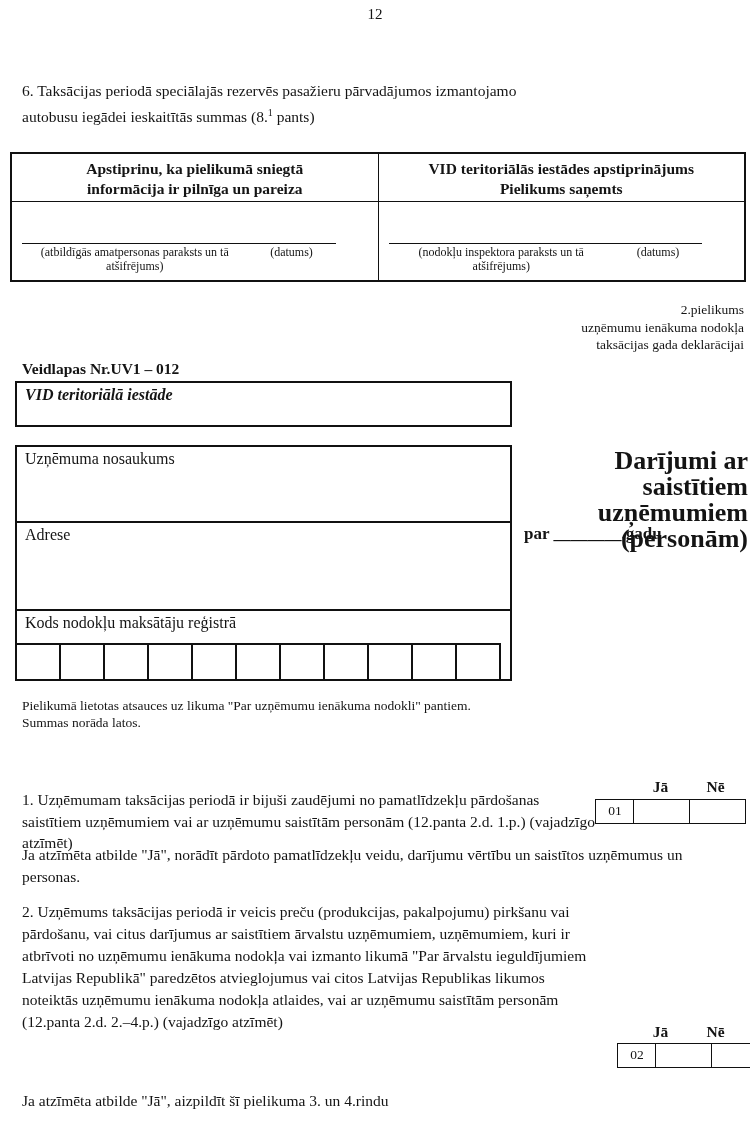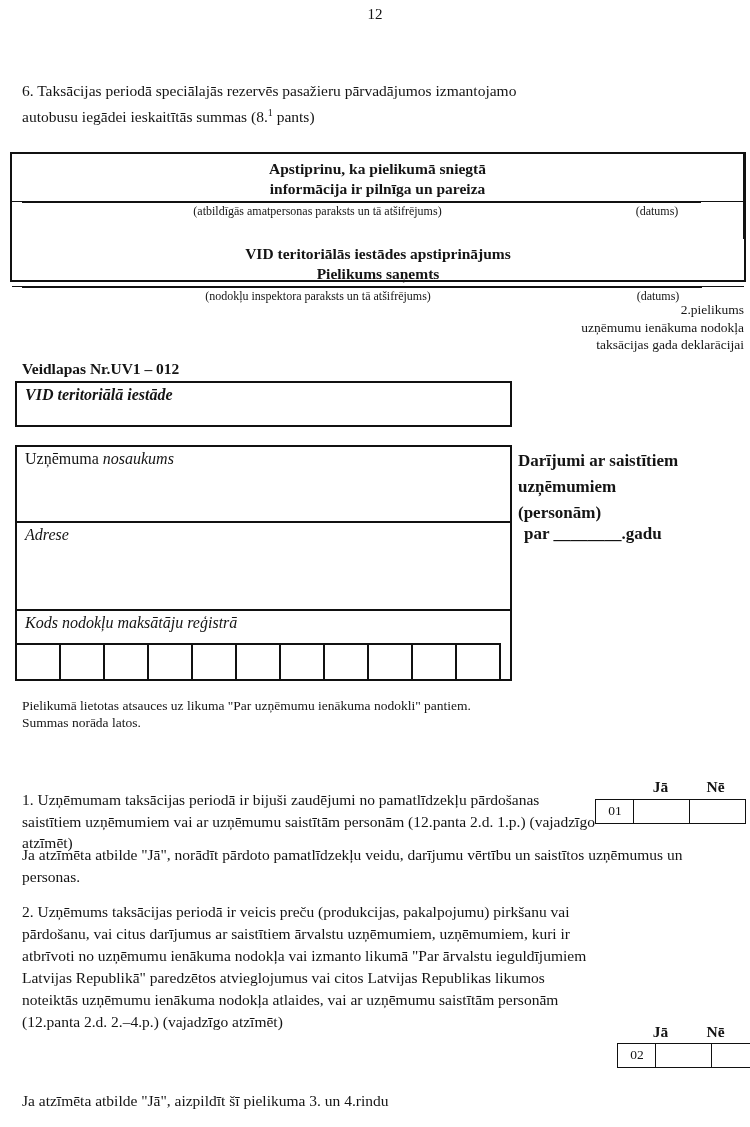--- a/index.html
+++ b/index.html
@@ -12,50 +12,50 @@
   .item6-text { left: 22px; top: 80px; width: 524px; font-size: 15.5px; line-height: 22px; }
   .item6-text sup { font-size: 10px; }
 
   .cellrow { display: flex; }
   .cell { height: 23px; border: 1.6px solid #111; margin-left: -1.6px; background: #fff; }
   .cell:first-child { margin-left: 0; }
   .cell.code { width: 38px; text-align: center; font-size: 13.5px; line-height: 21px; }
   .w114 { width: 114px; } .w53 { width: 53px; } .w55 { width: 55px; }
   .item6-box { left: 540px; top: 102px; }
 
-  .sig-table { left: 10px; top: 152px; width: 732px; height: 126px; border: 2px solid #111; display: flex; flex-direction: column; }
+  .sig-table { left: 10px; top: 152px; width: 732px; height: 126px; border: 2px solid #111; display: flex; }
   .sig-col { flex: 1; display: flex; flex-direction: column; }
   .sig-col.left { border-right: 1.8px solid #111; }
   .sig-header { height: 48px; border-bottom: 1.6px solid #111; text-align: center; font-weight: bold; font-size: 15.5px; line-height: 20px; padding-top: 5px; box-sizing: border-box; }
   .sig-body { flex: 1; display: flex; gap: 0; padding: 0 42px 4px 10px; }
   .sig-field { display: flex; flex-direction: column; justify-content: flex-end; }
   .sig-field.grow { flex: 1; }
   .sig-field.date { width: 88px; }
   .sig-rule { border-top: 1.6px solid #111; }
   .sig-cap { height: 31px; font-size: 12px; line-height: 14px; text-align: center; padding-top: 1px; }
 
   .annex { right: 6px; top: 301px; text-align: right; font-size: 13.5px; line-height: 17.5px; }
 
   .veidlapas { left: 22px; top: 360px; font-weight: bold; font-size: 15.5px; }
 
   .vid-box { left: 15px; top: 381px; width: 497px; height: 46px; border: 2px solid #111; box-sizing: border-box; padding: 3px 8px; }
   .lbl-bolditalic { font-style: italic; font-weight: bold; font-size: 16px; }
-  .lbl-italic { font-style: italic; font-size: 16px; }
+  .lbl-italic { font-size: 16px; }
   .lbl-roman { font-size: 16px; }
 
   .main-box { left: 15px; top: 445px; width: 497px; height: 236px; border: 2px solid #111; box-sizing: border-box; }
   .sec { padding: 3px 8px; box-sizing: border-box; }
   .sec-name { height: 76px; border-bottom: 2px solid #111; }
   .sec-addr { height: 88px; border-bottom: 2px solid #111; }
   .sec-kods { height: 68px; position: relative; }
   .code-row { position: absolute; left: -2px; bottom: -2px; display: flex; }
   .code-cell { width: 42px; height: 34px; border: 2px solid #111; margin-left: -2px; background: #fff; }
   .code-cell:first-child { margin-left: 0; }
 
-  .title-block { left: 518px; top: 448px; width: 230px; text-align: left; font-weight: bold; font-size: 17px; line-height: 26px; }
+  .title-block { left: 518px; top: 448px; width: 230px; text-align: right; font-weight: bold; font-size: 26px; line-height: 26px; }
   .year-line { left: 524px; top: 524px; font-weight: bold; font-size: 17px; }
 
   .ref-note { left: 22px; top: 697px; font-size: 13.5px; line-height: 17px; }
 
   .q-text { left: 22px; width: 578px; font-size: 15.5px; }
   .q1-text { top: 752px; line-height: 21.5px; margin-top: 37px; }
   .q2-text { top: 901px; line-height: 22px; }
   .yn-labels { display: flex; width: 110px; left: 633px; }
   .yn-labels span { width: 55px; text-align: center; font-weight: bold; font-size: 15.5px; }
   .q1-labels { top: 778px; }

